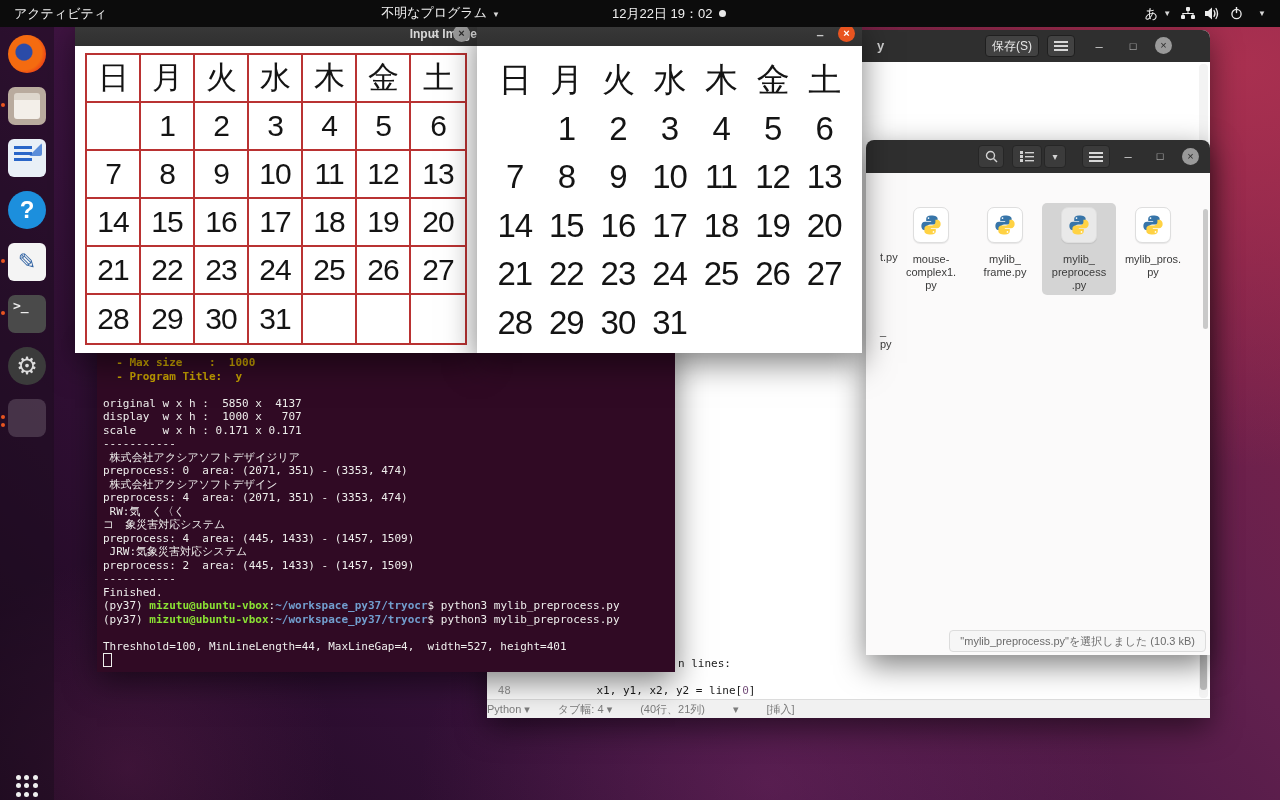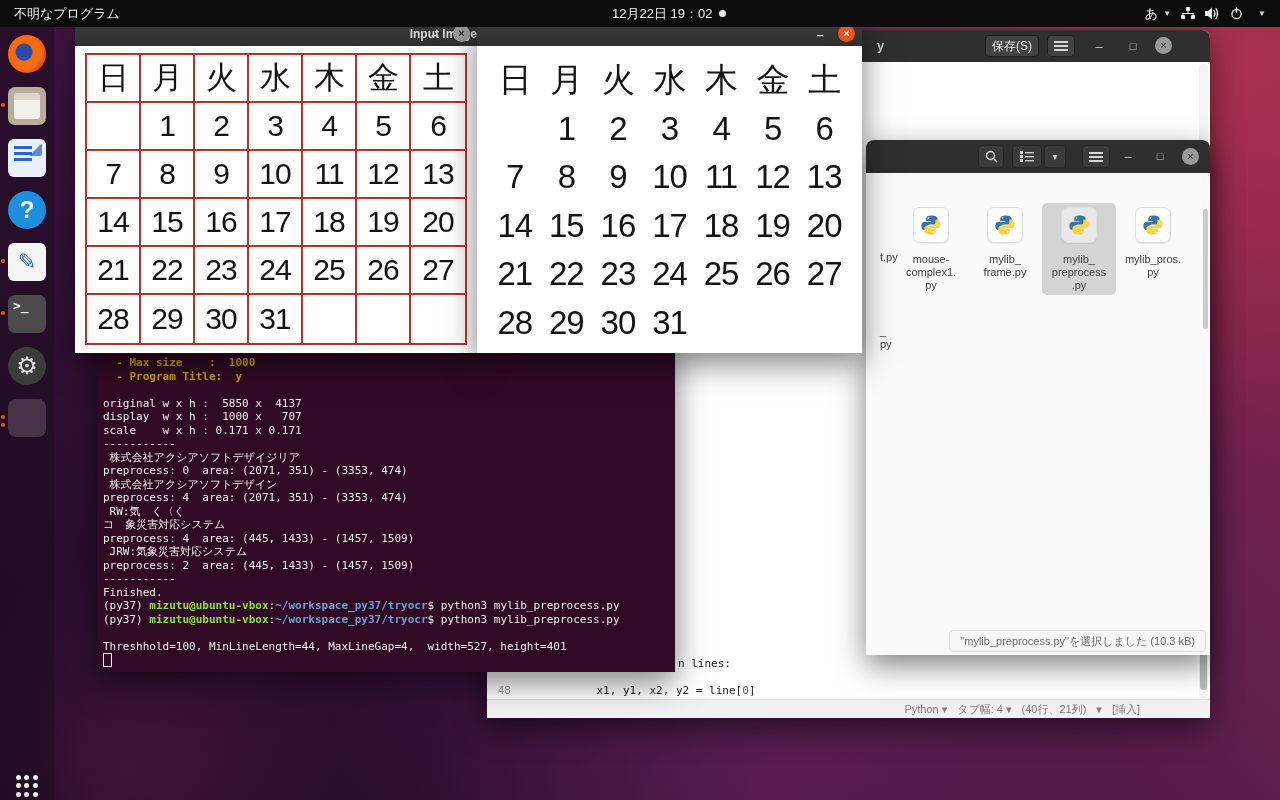--- a/index.html
+++ b/index.html
@@ -82,21 +82,21 @@
   .gedit-title-frag{position:absolute;left:390px;top:8px;font-size:13px;font-weight:bold;color:#cfcfcf;}
   .gedit-body{position:absolute;top:32px;left:0;right:0;bottom:18px;background:#fff;overflow:hidden;}
   .code-rows{position:absolute;left:0;bottom:2px;width:100%;font-family:"DejaVu Sans Mono",monospace;
     font-size:11px;line-height:14px;color:#1a1a1a;}
   .code-row{display:flex;}
   .gutter{width:24px;text-align:right;color:#9a9a9a;padding-right:6px;flex:none;}
   .code-text{white-space:pre;}
   .frag47{position:absolute;left:191px;bottom:30px;font-family:"DejaVu Sans Mono",monospace;font-size:11px;color:#1a1a1a;}
   .num-lit{color:#75507b;}
   .gedit-status{position:absolute;left:0;right:0;bottom:0;height:18px;background:#f1f1f1;border-top:1px solid #dcdcdc;
-    display:flex;align-items:center;justify-content:flex-end;gap:10px;padding-right:70px;font-size:11px;color:#7c7c7c;}
+    display:flex;align-items:center;justify-content:flex-start;gap:28px;padding-right:70px;font-size:11px;color:#7c7c7c;}
   .gedit-scroll{position:absolute;right:2px;top:34px;bottom:20px;width:9px;background:#f3f3f3;border-radius:4px;}
   .gedit-scroll i{position:absolute;left:1px;right:1px;bottom:8px;height:60px;background:#b9b9b9;border-radius:4px;}
   
   .fm{background:#fbfafa;z-index:20;border-radius:8px 8px 0 0;}
   .fm .headerbar{height:33px;background:#2f2f2f;border-radius:8px 8px 0 0;position:relative;}
   .fm-btn{position:absolute;top:5px;width:26px;height:23px;border-radius:4px;background:#3b3b3b;border:1px solid #262626;
     display:flex;align-items:center;justify-content:center;color:#d2d2d2;font-size:10px;box-sizing:border-box;}
   .fm-body{position:absolute;top:33px;left:0;right:0;bottom:0;overflow:hidden;}
   .fm-grid{position:absolute;left:28px;top:30px;width:308px;display:flex;flex-wrap:wrap;}
   .fm-item{width:74px;margin-bottom:8px;text-align:center;border-radius:5px;padding:4px 0 3px;}
@@ -112,21 +112,24 @@
   .fm-scroll i{position:absolute;left:1px;right:1px;top:0;height:120px;background:#c9c9c9;border-radius:3px;display:block;}
   svg{display:block;}
 </style>
 </head>
 <body>
 
 <div class="desktop"></div>
 
 <div class="topbar">
   <div class="tb-left">
-    <span class="tb-item">不明なプログラム</span>
+    <span class="tb-item">アクティビティ</span>
+    <span class="tb-item" style="margin-left:246px;">
+      <span>不明なプログラム</span><span class="caret">▼</span>
+    </span>
   </div>
   <span class="tb-clock">12月22日 19：02</span>
   <span class="tb-dot"></span>
   <div class="tb-right">
     <span class="tb-ico">
       <span>あ</span>
         <span class="caret">▼</span>
     </span>
     <span class="tb-ico">
       <svg width="14" height="13" viewBox="0 0 14 13">

